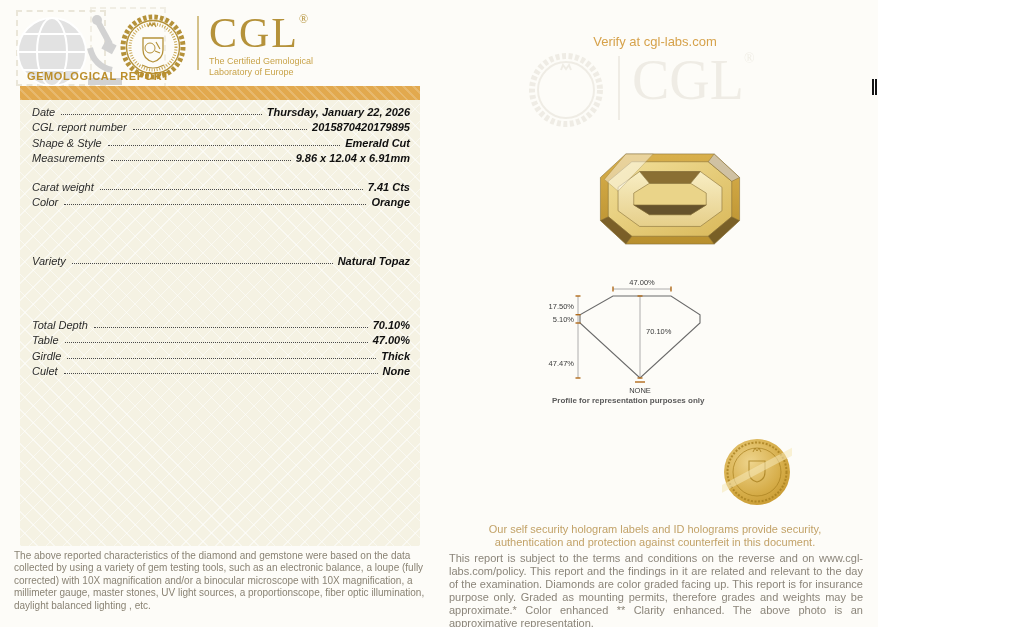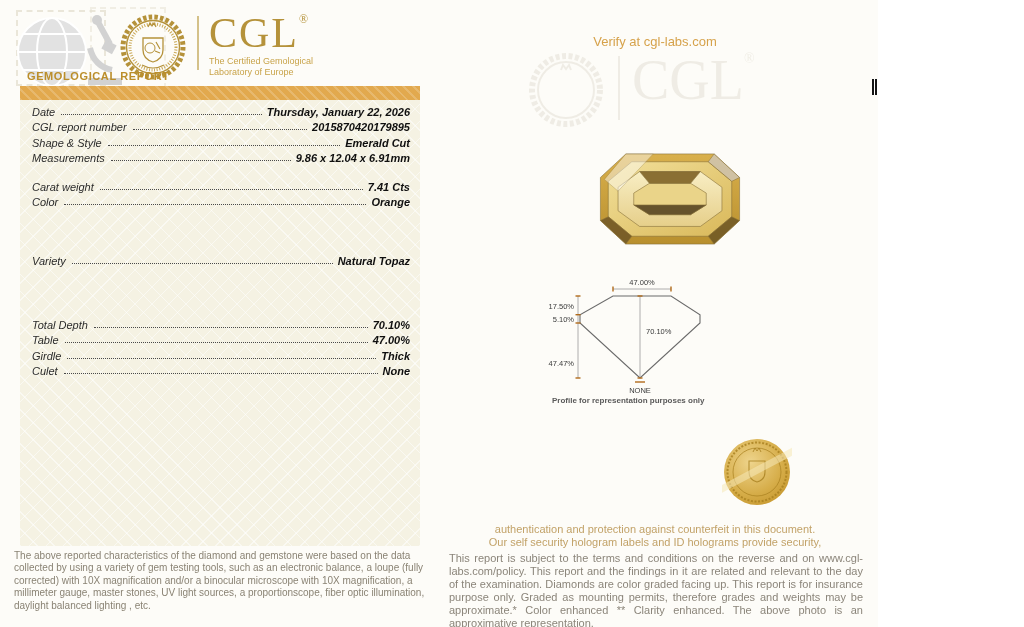--- a/index.html
+++ b/index.html
@@ -232,22 +232,22 @@
       </defs>
     <circle cx="35" cy="35" r="33" fill="url(#holo)"></circle>
     <circle cx="35" cy="35" r="29.5" fill="none" stroke="#a8801f" stroke-width="2" stroke-dasharray="2 1.6" opacity=".8"></circle>
     <circle cx="35" cy="35" r="24" fill="none" stroke="#a8801f" stroke-width=".9" opacity=".8"></circle>
     <path d="M31,15 l2,-4 2,3 2,-3 2,4" stroke="#a8801f" stroke-width="1" fill="none" opacity=".8"></path>
     <path d="M27,24 h16 v11 q0,8 -8,10 q-8,-2 -8,-10 Z" fill="none" stroke="#a8801f" stroke-width="1.1" opacity=".8"></path>
     <rect x="-6" y="30" width="84" height="7" fill="#f6e7b6" opacity=".55" transform="rotate(-28 35 35)"></rect>
   </svg>
 
   <div class="abs holo-note" style="left:450px;top:523px;width:410px;">
+    <div>Our self security hologram labels and ID holograms provide security,</div>
     <div>authentication and protection against counterfeit in this document.</div>
-    <div>Our self security hologram labels and ID holograms provide security,</div>
   </div>
   <div class="abs terms" style="left:449px;top:552px;width:414px;">This report is subject to the terms and conditions on the reverse and on www.cgl-labs.com/policy. This report and the findings in it are related and relevant to the day of the examination.  Diamonds are color graded facing up. This report is for insurance purpose only. Graded as mounting permits, therefore grades and weights may be approximate.* Color enhanced ** Clarity enhanced. The above photo is an approximative representation.</div>
 
   <svg class="abs" style="left:880px;top:16px;" width="52" height="52" viewBox="0 0 68 68">
     <circle cx="34" cy="34" r="30" fill="none" stroke="#b5923a" stroke-width="5" stroke-dasharray="3.5 2.2"></circle>
     <circle cx="34" cy="34" r="26.5" fill="none" stroke="#b5923a" stroke-width="1.4"></circle>
     <circle cx="34" cy="34" r="23" fill="none" stroke="#c9a855" stroke-width="3" stroke-dasharray="1 1.6"></circle>
     <path d="M29,14 l2,-4 2,3 2,-3 2,4" stroke="#b5923a" stroke-width="1.2" fill="none"></path>
     <path d="M24,25 h20 v12 q0,9 -10,12 q-10,-3 -10,-12 Z" fill="none" stroke="#b5923a" stroke-width="1.3"></path>
     <circle cx="31" cy="35" r="5" fill="none" stroke="#b5923a" stroke-width="1"></circle>

